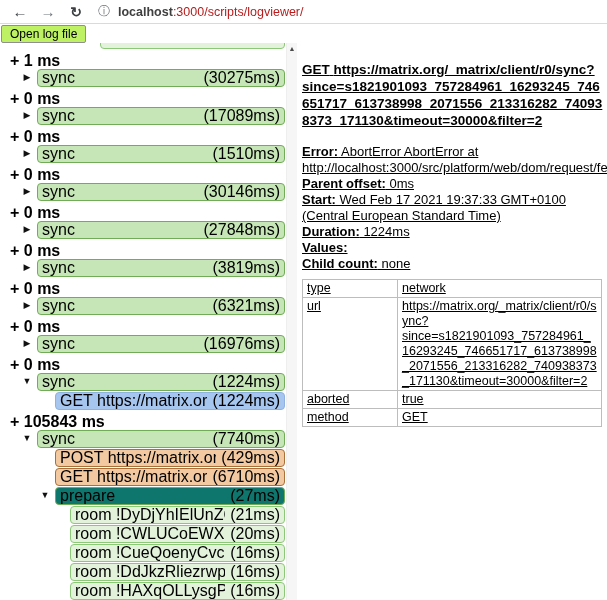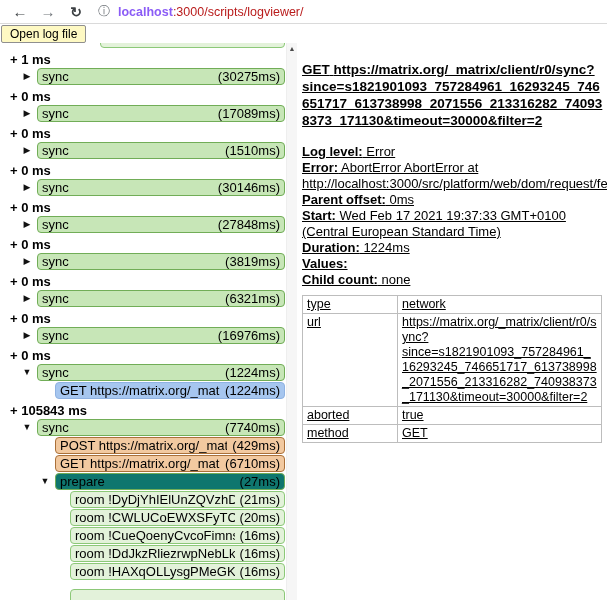--- a/index.html
+++ b/index.html
@@ -18,48 +18,48 @@
     width:16px; text-align:center; font-size:15px; color:#3c4043;
     margin-left:12px; cursor:pointer; line-height:22px; user-select:none;
   }
   .navbtn.fwd { color:#70757a; }
   .navbtn.reload { font-size:14px; font-weight:bold; }
   .urlbar {
     display:flex; align-items:center; margin-left:14px; height:20px;
     font-size:12.5px;
   }
   .info-icon { color:#70757a; font-size:12px; margin-right:8px; }
-  .url-host { color:#8b5cf6; font-weight:bold; }
+  .url-host { color:#404040; font-weight:bold; }
   .url-rest { color:#b91c1c; }
   
   .openbtn {
     position:absolute; top:25px; left:1px; height:18px;
     font-family:"Liberation Sans", sans-serif; font-size:12px; color:#000;
-    background:#fef9c3; border:1px solid #8f8f8f; border-radius:2px;
+    background:#bef264; border:1px solid #8f8f8f; border-radius:2px;
     padding:0 8px; cursor:pointer;
   }
   
   .tree {
     position:absolute; top:43px; left:0; width:297px; height:557px;
     overflow:hidden;
   }
   .tree-inner { margin-top:-13px; }
   .gap {
-    font-size:13px; font-weight:bold; padding:4px 0 0 10px; height:18px;
+    font-size:16px; font-weight:bold; padding:4px 0 0 10px; height:18px;
     line-height:14px;
   }
   .trow { position:relative; margin:1px 0; padding-right:12px; display:flex; }
   .arrow {
     position:absolute; top:3px; font-size:9px; color:#111; width:14px;
     text-align:center; cursor:pointer; line-height:11px;
   }
   .bar {
     flex:1; display:flex; justify-content:space-between; align-items:center;
-    height:17px; border:1px solid; border-radius:4px; padding:0 4px;
-    font-size:13px; white-space:nowrap; overflow:hidden; cursor:pointer;
+    height:17px; border:1px solid; border-radius:4px; padding:8px 4px;
+    font-size:16px; white-space:nowrap; overflow:hidden; cursor:pointer;
   }
   .bar .lbl { overflow:hidden; }
   .bar .dur { margin-left:5px; flex-shrink:0; }
   
   .sbar {
     position:absolute; top:0; right:0; width:11px; height:557px;
     background:#f6f6f6; border-left:1px solid #eee;
   }
   .sbar .up {
     height:12px; text-align:center; font-size:7px; color:#4a4a4a;
@@ -255,21 +255,20 @@
       </div>
     </div>
   <div class="sbar">
     <div class="up">▲</div>
   </div>
 </div>
 
 <div class="detail">
   <h3><span>GET</span> <span>https://matrix.org/_matrix/client/r0/sync?since=s1821901093_757284961_16293245_746651717_613738998_2071556_213316282_740938373_171130&amp;timeout=30000&amp;filter=2</span></h3>
   <div class="fields">
-      <div class="field"><b>Log level:</b> Error</div>
       <div class="field"><b>Error:</b> AbortError AbortError at http://localhost:3000/src/platform/web/dom/request/fetch</div>
       <div class="field"><b>Parent offset:</b> 0ms</div>
       <div class="field"><b>Start:</b> Wed Feb 17 2021 19:37:33 GMT+0100 (Central European Standard Time)</div>
       <div class="field"><b>Duration:</b> 1224ms</div>
       <div class="field"><b>Values:</b> </div>
       <div class="field"><b>Child count:</b> none</div>
     </div>
   <table class="values">
       <tbody>
         <tr>

